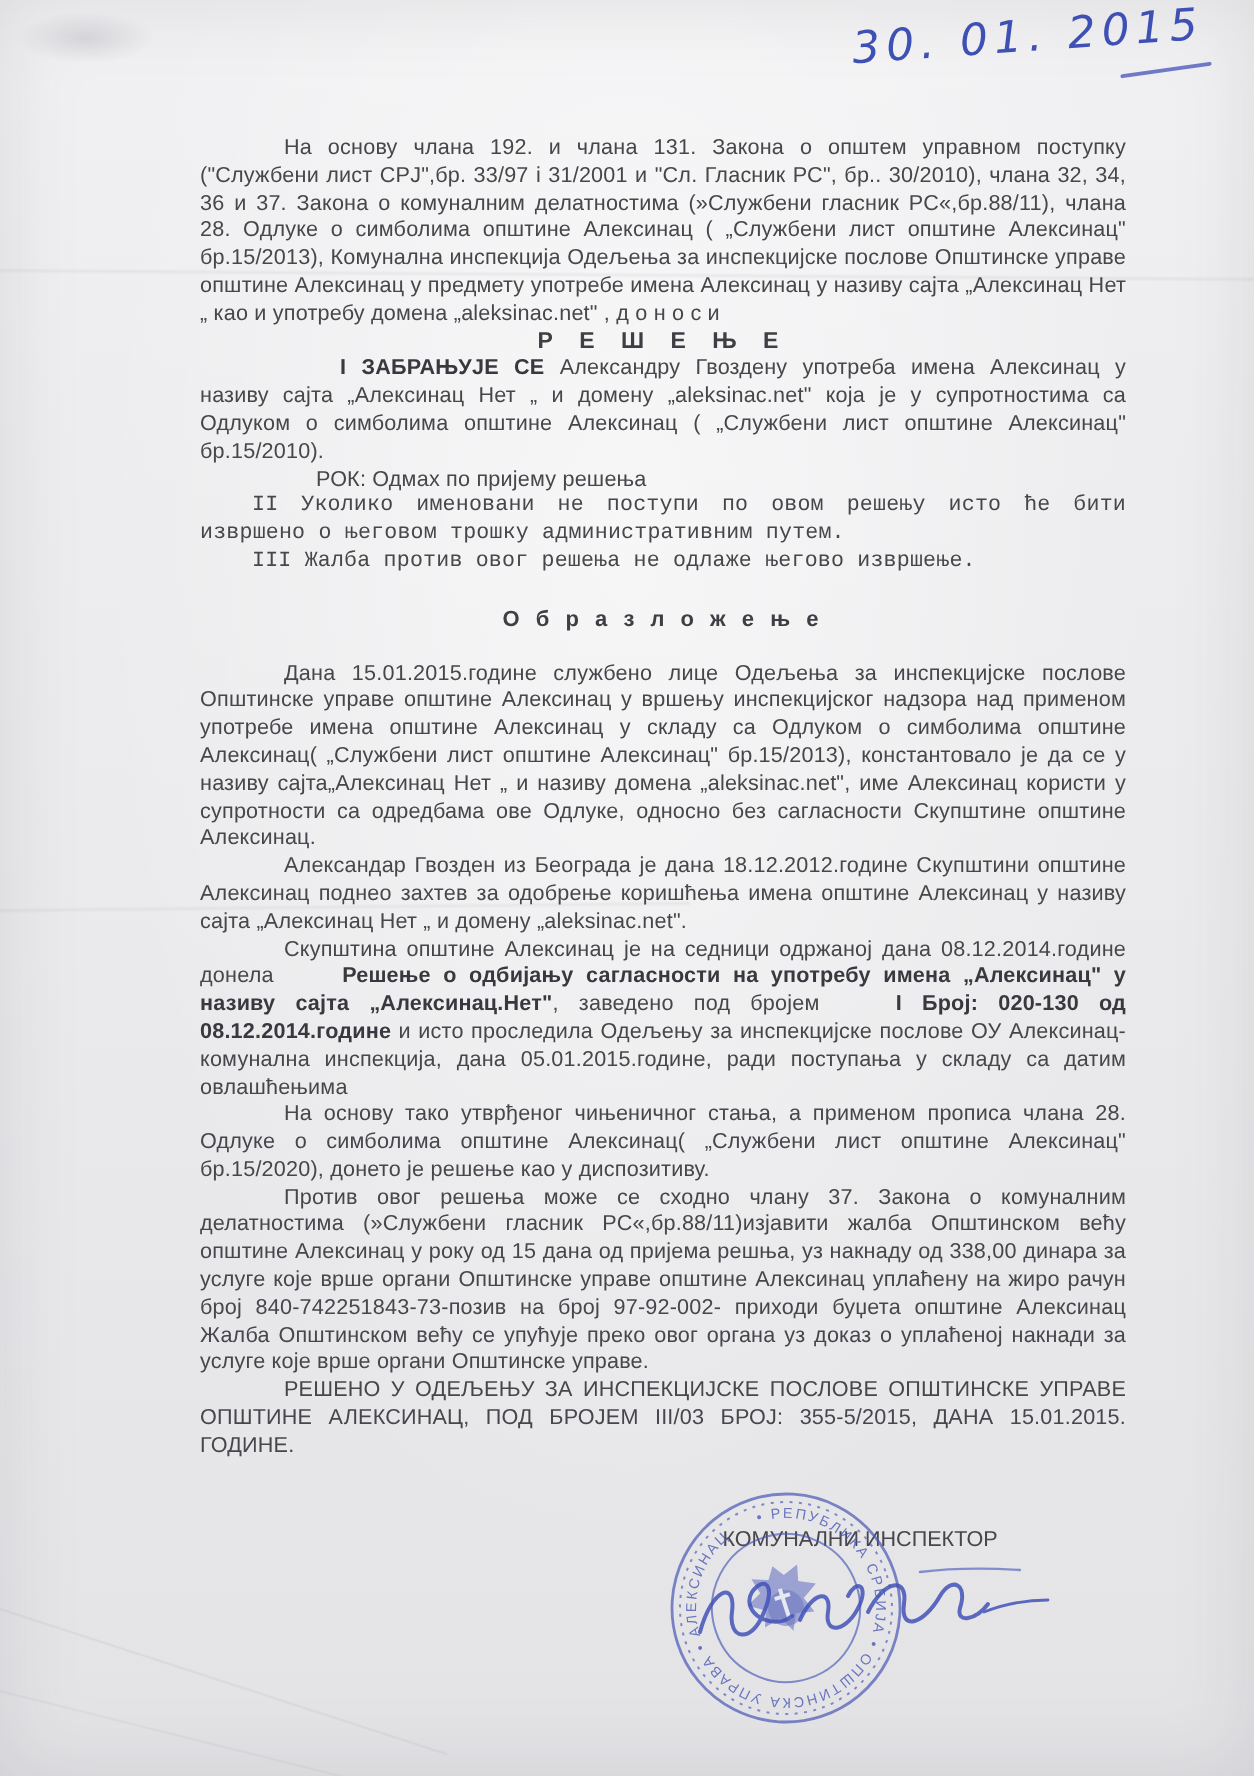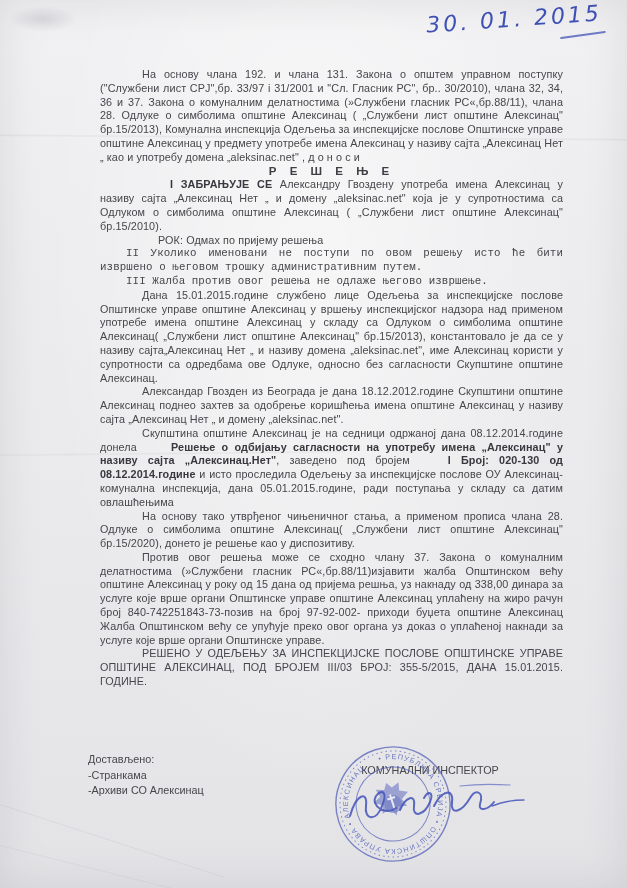--- a/index.html
+++ b/index.html
@@ -71,35 +71,31 @@
   <div class="content">
     <p class="para">На основу члана 192. и члана 131. Закона о општем управном поступку ("Службени лист СРЈ",бр. 33/97 i 31/2001 и "Сл. Гласник РС", бр.. 30/2010), члана 32, 34, 36 и 37. Закона о комуналним делатностима (»Службени гласник РС«,бр.88/11), члана 28. Одлуке о симболима општине Алексинац ( „Службени лист општине Алексинац" бр.15/2013), Комунална инспекција Одељења за инспекцијске послове Општинске управе општине Алексинац у предмету употребе имена Алексинац у називу сајта „Алексинац Нет „ као и употребу домена „aleksinac.net" , д о н о с и</p>
 
     <p class="heading">Р Е Ш Е Њ Е</p>
 
     <p class="para"><b>I ЗАБРАЊУЈЕ СЕ</b><span> Александру Гвоздену употреба имена Алексинац у називу сајта „Алексинац Нет „ и домену „aleksinac.net" која је у супротностима са Одлуком о симболима општине Алексинац ( „Службени лист општине Алексинац" бр.15/2010).</span></p>
     <p class="rok">РОК: Одмах по пријему решења</p>
     <p class="item23">II Уколико именовани не поступи по овом решењу исто ће бити извршено о његовом трошку административним путем.</p>
     <p class="item23">III Жалба против овог решења не одлаже његово извршење.</p>
 
+    <p class="heading obraz">О б р а з л о ж е њ е</p>
 
     <p class="para">Дана 15.01.2015.године службено лице Одељења за инспекцијске послове Општинске управе општине Алексинац у вршењу инспекцијског надзора над применом употребе имена општине Алексинац у складу са Одлуком о симболима општине Алексинац( „Службени лист општине Алексинац" бр.15/2013), константовало је да се у називу сајта„Алексинац Нет „ и називу домена „aleksinac.net", име Алексинац користи у супротности са одредбама ове Одлуке, односно без сагласности Скупштине општине Алексинац.</p>
     <p class="para">Александар Гвозден из Београда је дана 18.12.2012.године Скупштини општине Алексинац поднео захтев за одобрење коришћења имена општине Алексинац у називу сајта „Алексинац Нет „ и домену „aleksinac.net".</p>
     <p class="para"><span>Скупштина општине Алексинац је на седници одржаној дана 08.12.2014.године донела </span><b>Решење о одбијању сагласности на употребу имена „Алексинац" у називу сајта „Алексинац.Нет"</b><span>, заведено под бројем </span><b>I Број: 020-130 од 08.12.2014.године</b><span> и исто проследила Одељењу за инспекцијске послове ОУ Алексинац- комунална инспекција, дана 05.01.2015.године, ради поступања у складу са датим овлашћењима</span></p>
     <p class="para">На основу тако утврђеног чињеничног стања, а применом прописа члана 28. Одлуке о симболима општине Алексинац( „Службени лист општине Алексинац" бр.15/2020), донето је решење као у диспозитиву.</p>
     <p class="para">Против овог решења може се сходно члану 37. Закона о комуналним делатностима (»Службени гласник РС«,бр.88/11)изјавити жалба Општинском већу општине Алексинац у року од 15 дана од пријема решња, уз накнаду од 338,00 динара за услуге које врше органи Општинске управе општине Алексинац уплаћену на жиро рачун број 840-742251843-73-позив на број 97-92-002- приходи буџета општине Алексинац Жалба Општинском већу се упућује преко овог органа уз доказ о уплаћеној накнади за услуге које врше органи Општинске управе.</p>
 
     <p class="resolved">РЕШЕНО У ОДЕЉЕЊУ ЗА ИНСПЕКЦИЈСКЕ ПОСЛОВЕ ОПШТИНСКЕ УПРАВЕ ОПШТИНЕ АЛЕКСИНАЦ, ПОД БРОЈЕМ III/03 БРОЈ: 355-5/2015, ДАНА 15.01.2015. ГОДИНЕ.</p>
   </div>
 
-  <div class="footer-left">
-    <div>Достављено:</div>
-    <div>-Странкама</div>
-    <div>-Архиви СО Алексинац</div>
-  </div>
 
   <div class="inspector-block">
     <div>КОМУНАЛНИ  ИНСПЕКТОР</div>
   </div>
 
   <svg class="stamp" viewBox="0 0 124 124">
     <g transform="rotate(-18 62 62)" fill="none" stroke="#4a58b4">
       <circle cx="62" cy="62" r="57" stroke-width="1.4" opacity=".8"></circle>
       <circle cx="62" cy="62" r="53" stroke-width="1" stroke-dasharray="1.5 3.2" opacity=".75"></circle>
       <circle cx="62" cy="62" r="37" stroke-width="1" opacity=".75"></circle>

